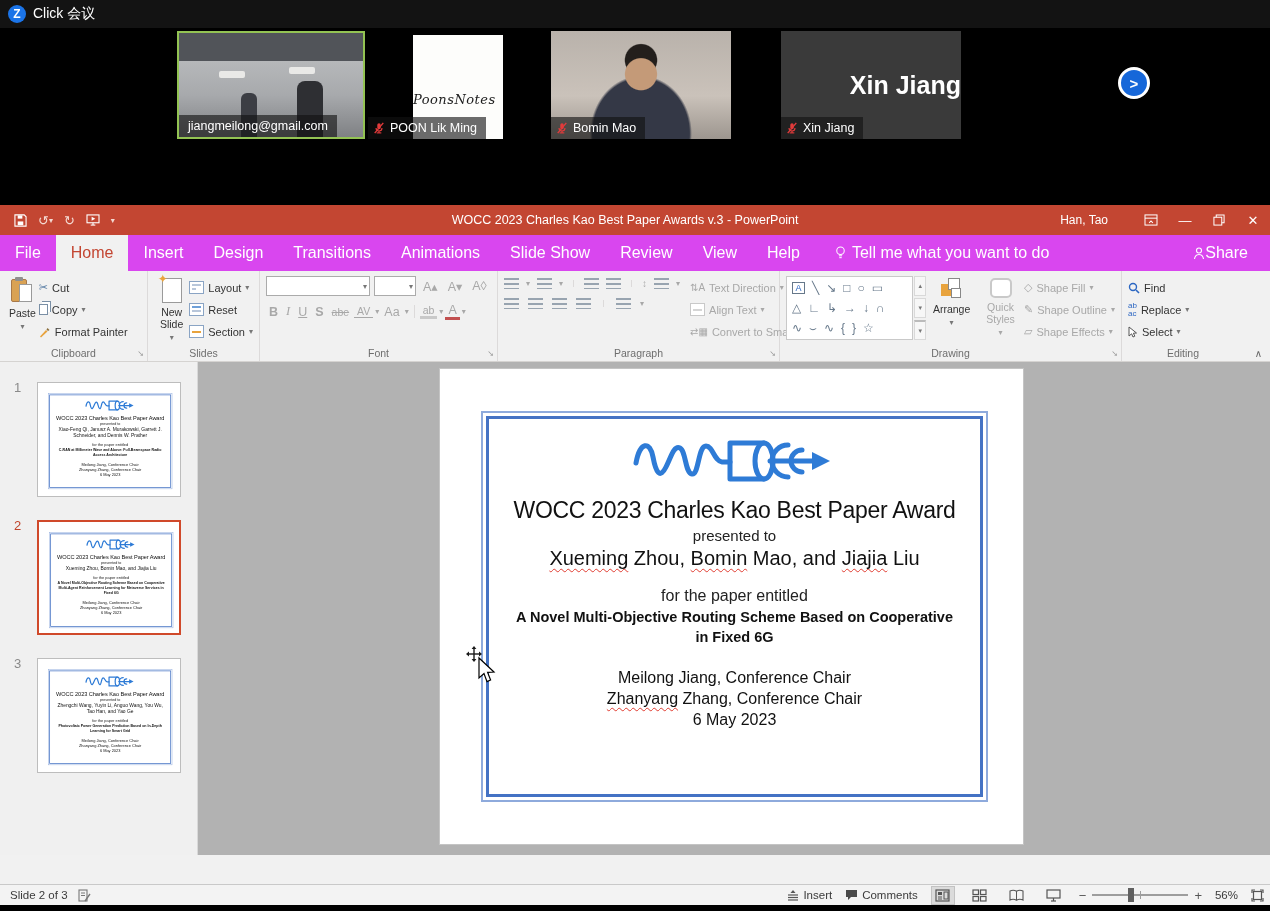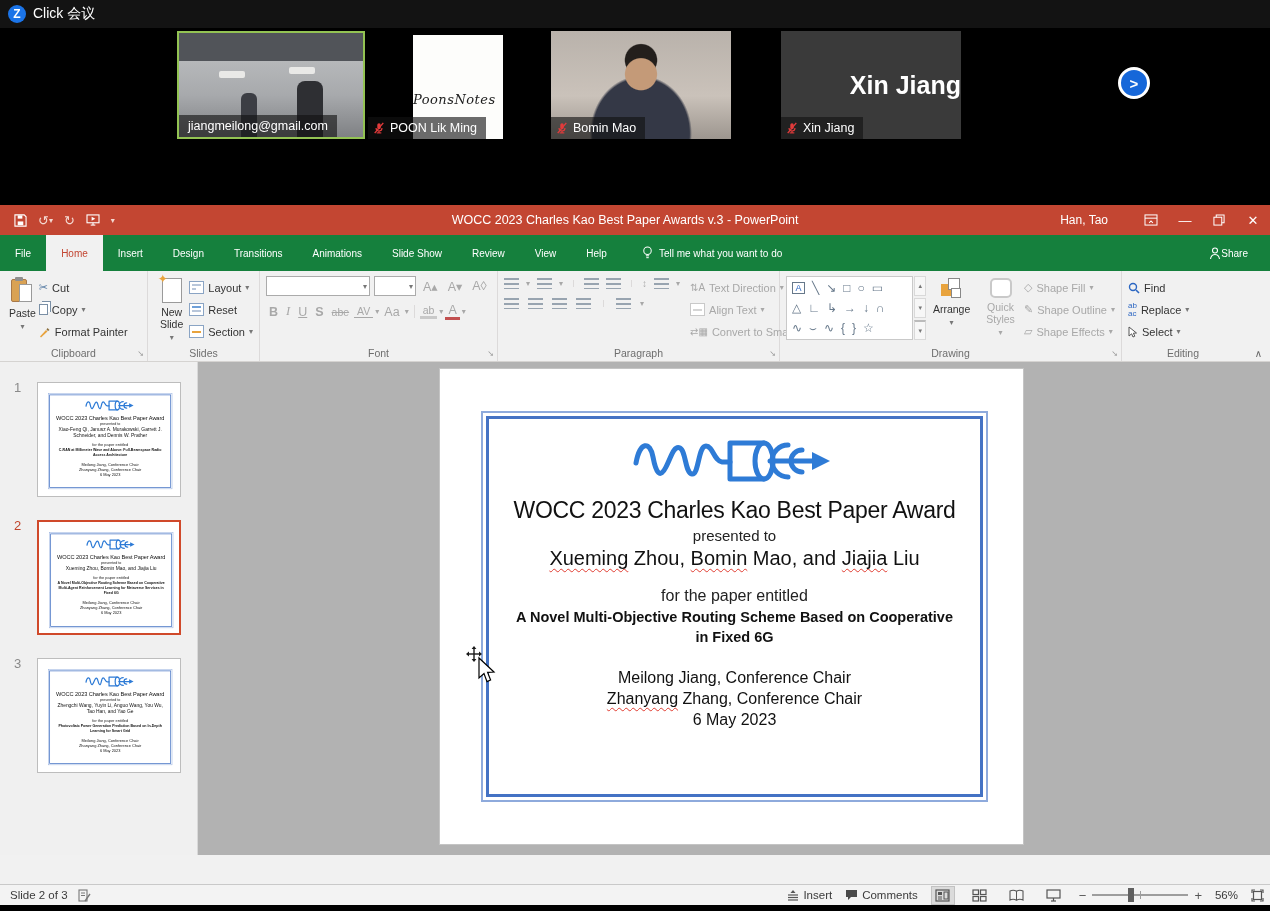--- a/index.html
+++ b/index.html
@@ -50,21 +50,21 @@
   
   .ppt{position:absolute;left:0;top:205px;width:1270px;height:700px;background:#F1F1F1;}
   .ppt-titlebar{height:30px;background:#C34632;display:flex;align-items:center;color:#fff;}
   .qat{display:flex;align-items:center;gap:11px;padding-left:14px;width:190px;flex:0 0 auto;}
   .qat .g{display:flex;align-items:center;font-size:13px;color:#f4d9d2;cursor:pointer;}
   .tb-title{flex:1;text-align:center;font-size:12.5px;white-space:nowrap;overflow:hidden;}
   .tb-right{display:flex;align-items:center;flex:0 0 auto;}
   .tb-user{font-size:12px;margin-right:26px;}
   .winbtn{width:34px;height:30px;display:flex;align-items:center;justify-content:center;cursor:pointer;font-size:13px;}
 
-  .ppt-tabs{height:36px;background:#15803d;display:flex;align-items:stretch;color:#fff;font-size:10px;}
+  .ppt-tabs{height:36px;background:#d946ef;display:flex;align-items:stretch;color:#fff;font-size:16px;}
   .tab{display:flex;align-items:center;padding:0 15px;cursor:pointer;}
   .tab.active{background:#F1F1F1;color:#C34632;}
   .tellme{display:flex;align-items:center;gap:6px;margin-left:20px;cursor:pointer;}
   .share{margin-left:auto;display:flex;align-items:center;gap:0;padding-right:22px;cursor:pointer;}
 
   .ribbon{height:91px;background:#F1F1F1;border-bottom:1px solid #D5D3D1;display:flex;position:relative;}
   .rgroup{position:relative;border-right:1px solid #DCDADA;padding:5px 6px 17px 6px;display:flex;align-items:flex-start;}
   .rgroup-label{position:absolute;bottom:2px;left:0;right:0;text-align:center;font-size:10.5px;color:#6e6e6e;}
   .launcher{position:absolute;right:3px;bottom:3px;font-size:8px;color:#999;cursor:pointer;}
   .bigbtn{display:flex;flex-direction:column;align-items:center;font-size:10.5px;color:#333;

